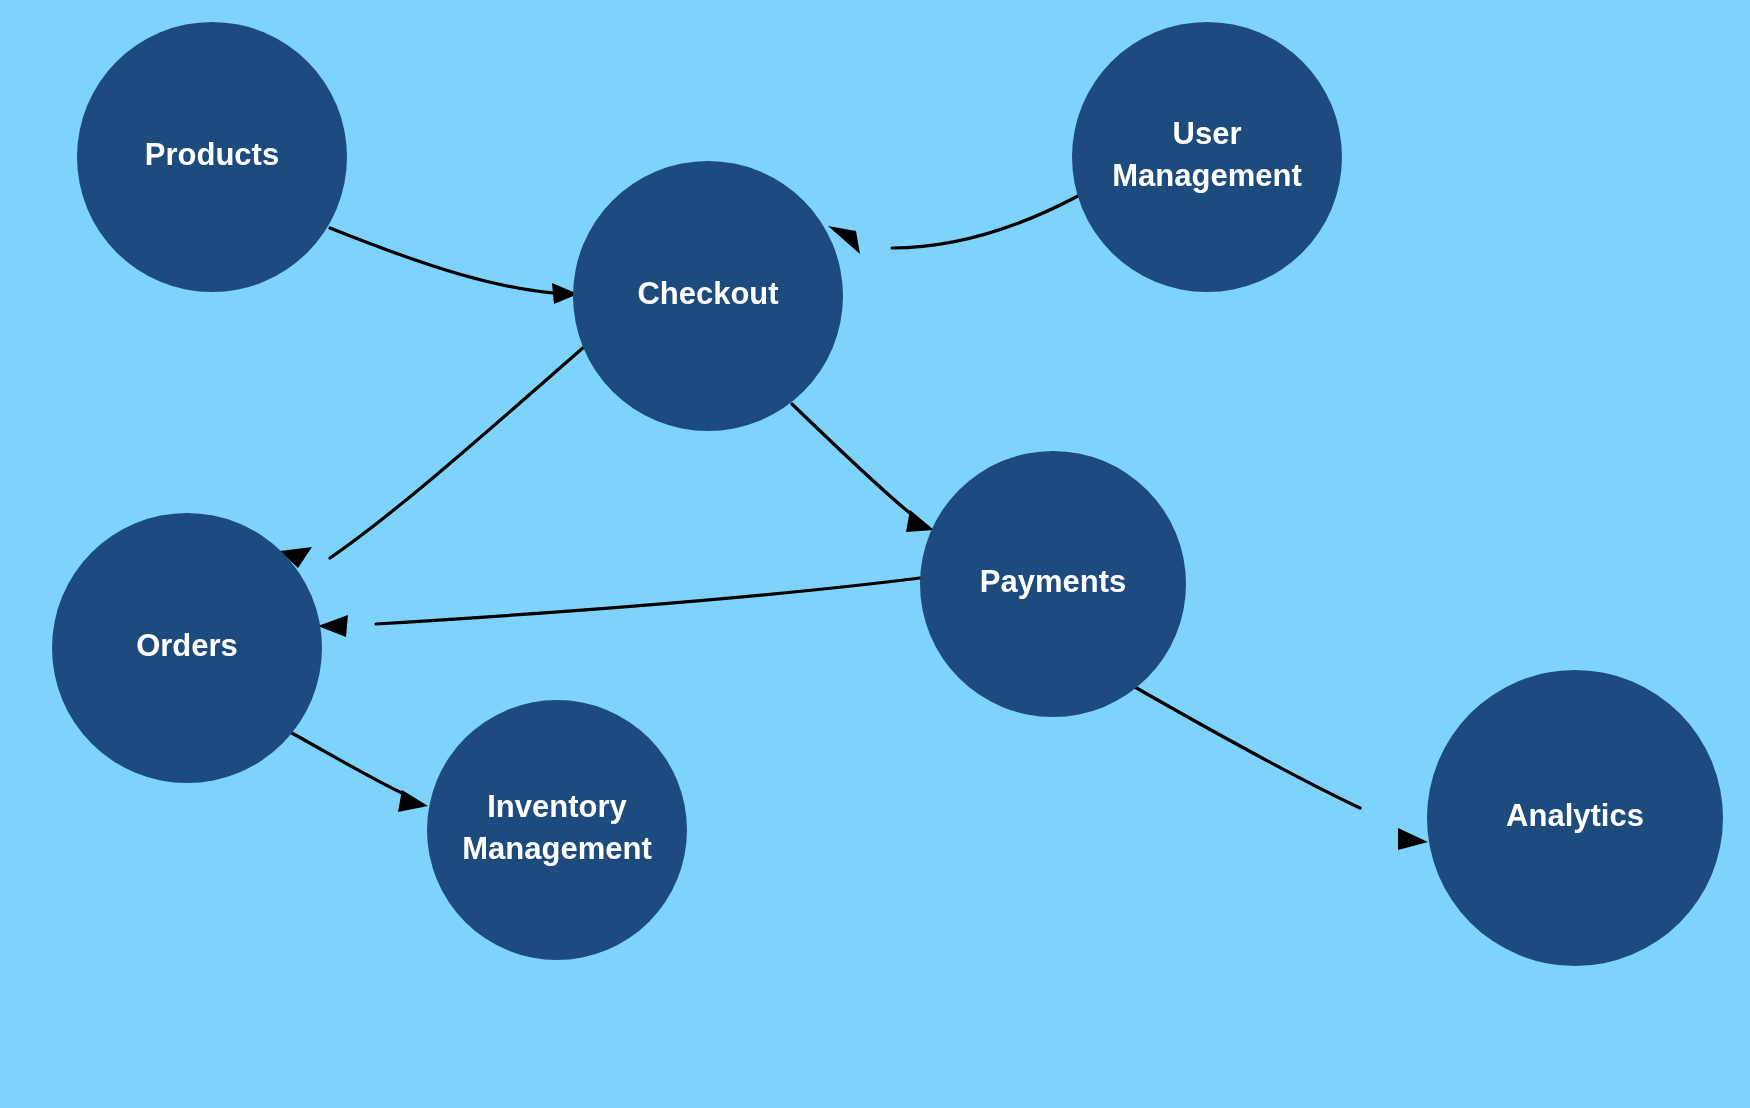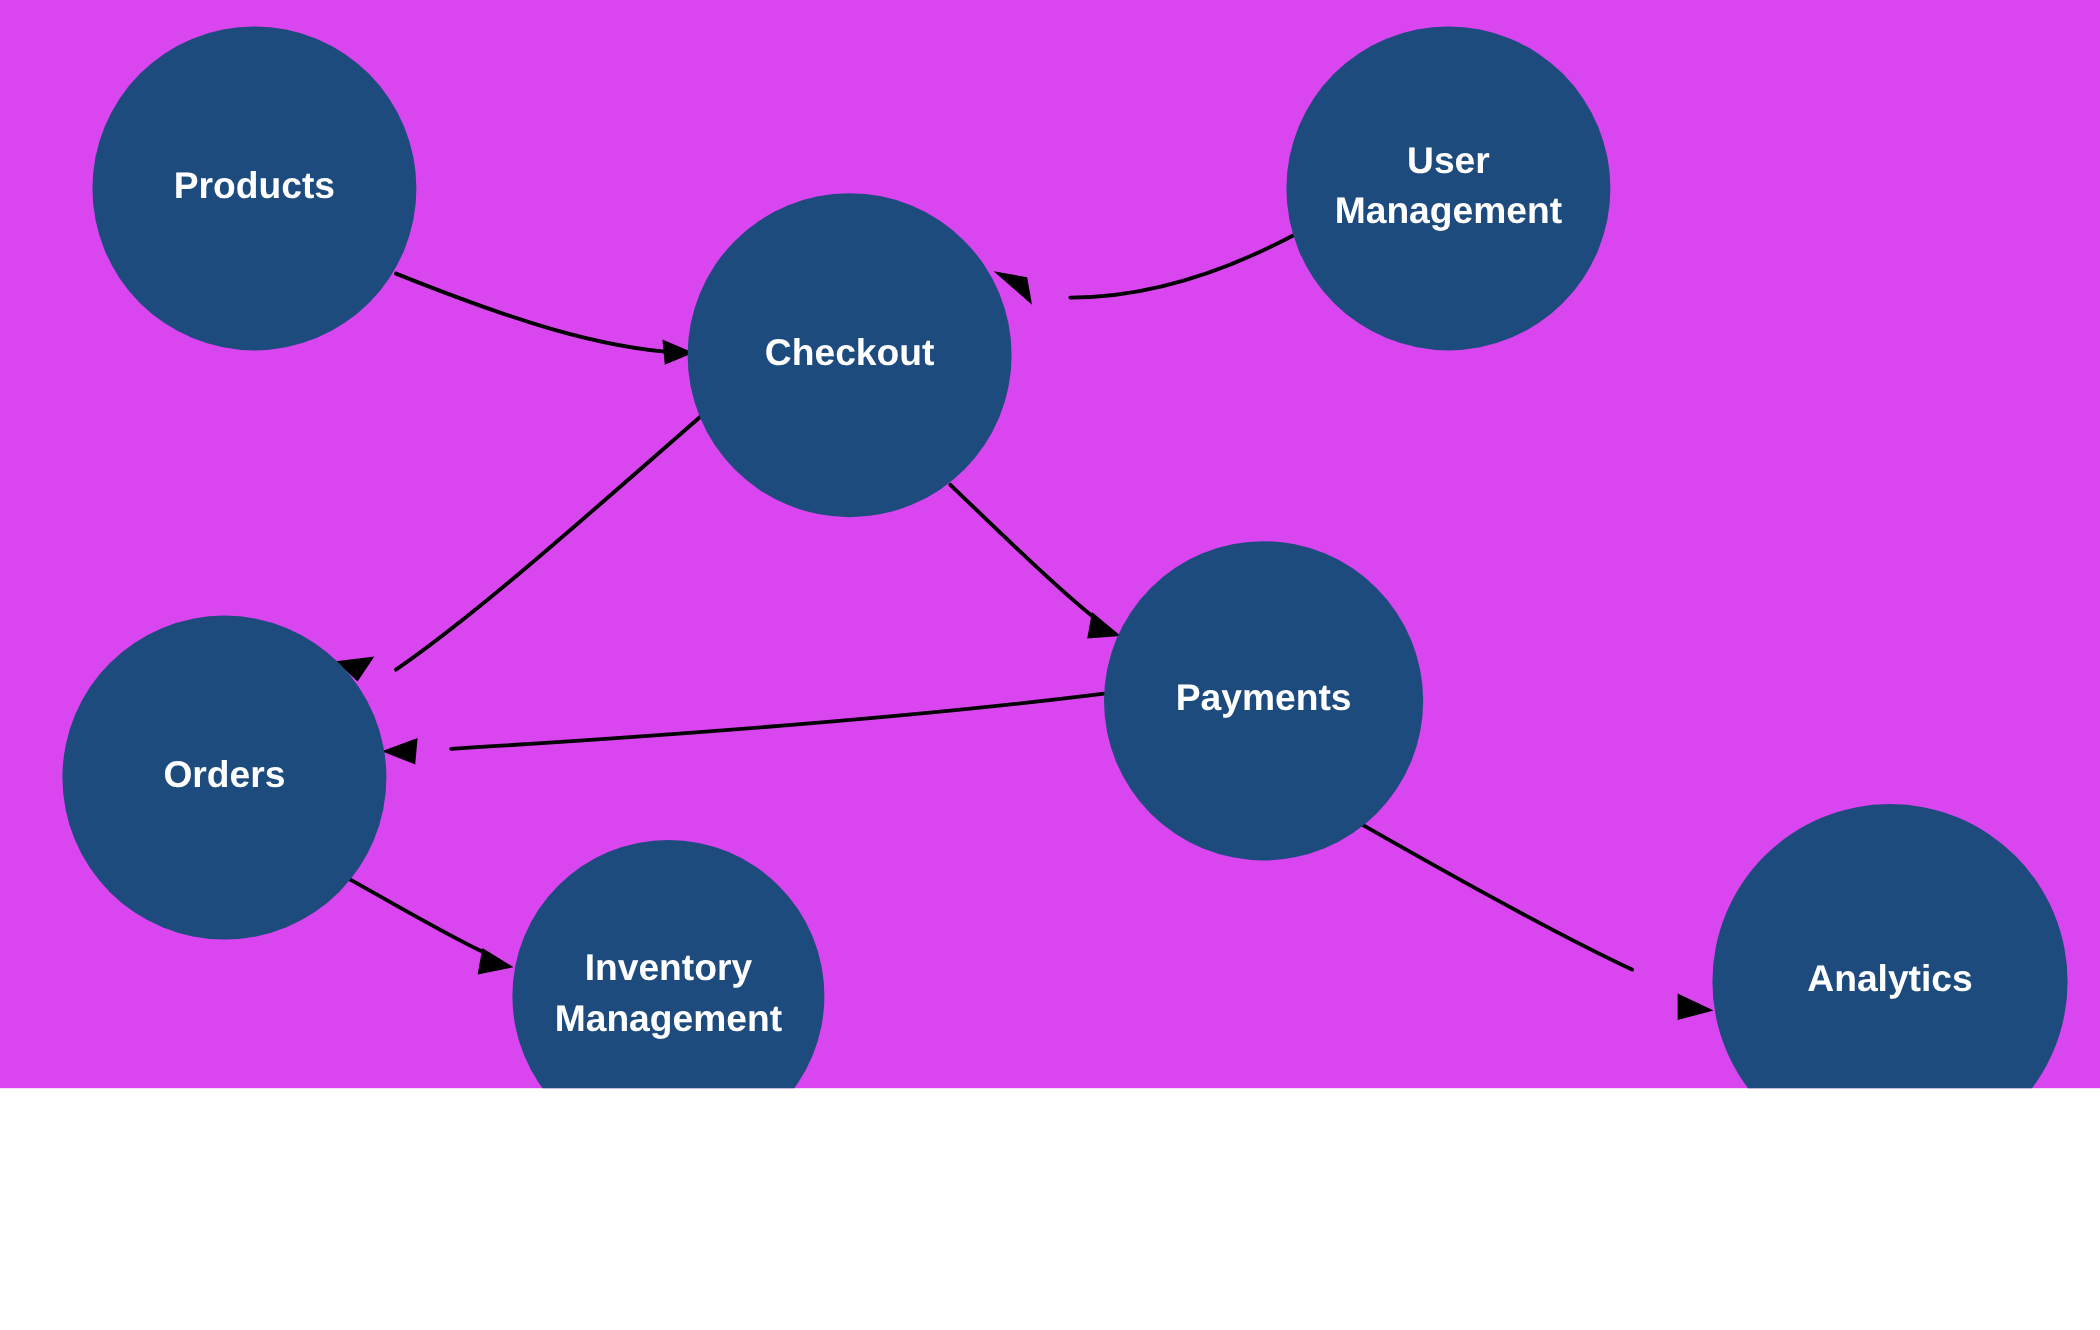--- a/index.html
+++ b/index.html
@@ -7,22 +7,22 @@
     margin: 0;
     padding: 0;
     background: #ffffff;
   }
   body {
     font-family: "Liberation Sans", sans-serif;
   }
   #canvas-wrap {
     position: relative;
     width: 1750px;
-    height: 907px;
-    background: #d946ef;
+    height: 1108px;
+    background: #7dd3fc;
     overflow: hidden;
   }
   svg.graph {
     position: absolute;
     left: 0;
     top: 0;
     width: 1750px;
     height: 1108px;
     display: block;
   }

